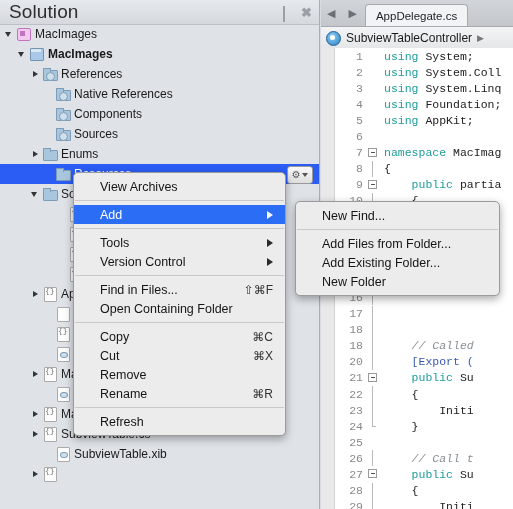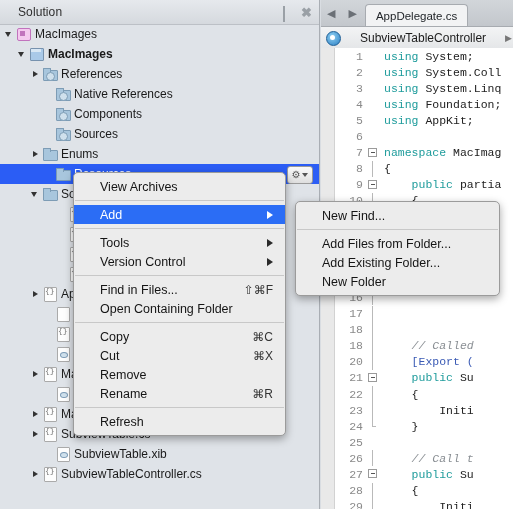--- a/index.html
+++ b/index.html
@@ -19,21 +19,21 @@
     border-right:1px solid #a9aeb4;
     box-sizing:border-box;
   }
   .pad-header{
     position:relative;height:24px;
     background:linear-gradient(#e6e9ed,#d5d9de);
     border-bottom:1px solid #bcc0c6;
     display:flex;align-items:center;
   }
   .pad-title{
-    font-size:12px;color:#2e2e2e;padding-left:18px;letter-spacing:.1px;
+    font-size:19px;color:#2e2e2e;padding-left:9px;letter-spacing:.1px;
   }
   .pad-hdr-btns{position:absolute;right:7px;top:0;height:24px;display:flex;align-items:center;gap:7px;}
   .pad-btn{width:11px;height:11px;position:relative;}
   .icon-pin{width:8px;height:8px;border:1.5px solid #9aa0a6;box-sizing:border-box;}
   .icon-close{color:#9aa0a6;font-size:13px;line-height:11px;font-weight:bold;}
 
   .tree{position:absolute;top:24px;left:0;right:0;bottom:0;overflow:hidden;}
   .row{
     position:relative;height:20px;display:flex;align-items:center;
     white-space:nowrap;font-size:12px;color:#111;
@@ -133,21 +133,21 @@
   .navbtns{display:flex;align-items:center;height:26px;padding:0 6px;gap:13px;}
   .nav-arrow{color:#6b7076;font-size:11px;line-height:11px;}
   .tab{
     height:21px;background:#f2f3f4;border:1px solid #a7abb0;border-bottom:none;
     border-radius:4px 4px 0 0;display:flex;align-items:center;
     padding:0 10px;font-size:11.5px;color:#22262a;margin-left:2px;
   }
   .breadcrumb{
     height:22px;background:linear-gradient(#f3f4f5,#e4e6e8);
     border-bottom:1px solid #b8bcc1;
-    display:flex;align-items:center;padding-left:5px;gap:19px;
+    display:flex;align-items:center;padding-left:5px;gap:5px;
   }
   .bc-icon{
     width:13px;height:13px;border-radius:50%;
     background:radial-gradient(circle at 40% 35%,#8fd0f2,#2b7fc4);
     border:1px solid #1e5f96;position:relative;flex:0 0 13px;
   }
   .bc-icon::after{
     content:"";position:absolute;left:3px;top:3.5px;width:5px;height:5px;
     background:#fff;border-radius:50%;
   }
@@ -368,21 +368,20 @@
         <div class="row">
           <span style="width: 43px; flex: 0 0 43px;"></span>
           <span class="disc "></span>
           <span class="ico xib"></span>
           <span class="lbl">SubviewTable.xib</span>
         </div>
         <div class="row">
           <span style="width: 30px; flex: 0 0 30px;"></span>
           <span class="disc closed"></span>
           <span class="ico cs"></span>
-          <span class="lbl">SubviewTableController.cs</span>
         </div>
       </div>
   </div>
 
   <div class="editor">
     <div class="tabbar">
       <div class="navbtns">
         <span class="nav-arrow">◀</span>
         <span class="nav-arrow">▶</span>
       </div>

